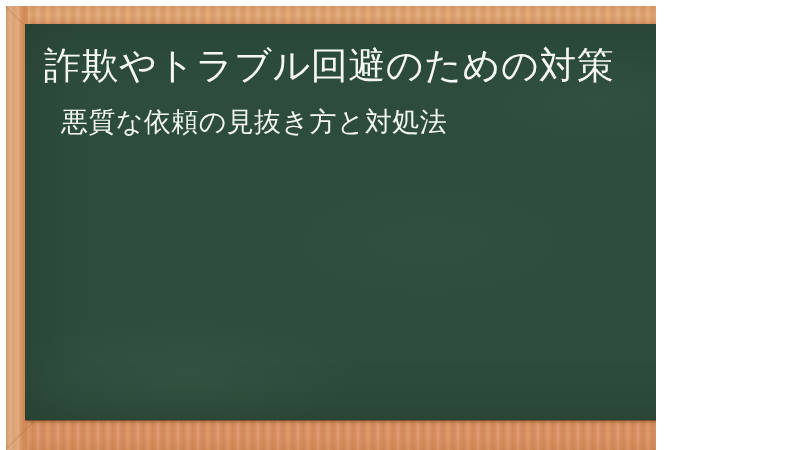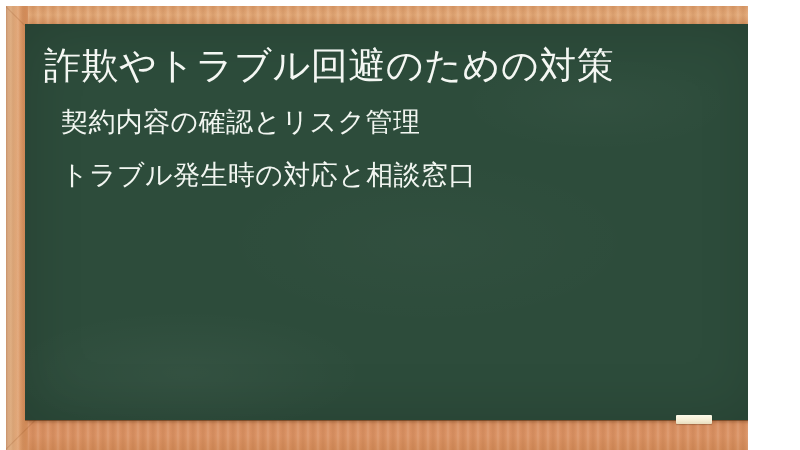--- a/index.html
+++ b/index.html
@@ -4,21 +4,21 @@
 <title>chalkboard-slide</title>
 <style>
   html, body {
     margin: 0;
     padding: 0;
     background: #ffffff;
   }
 
   #slide {
     position: relative;
-    width: 748px;
+    width: 656px;
     height: 450px;
     overflow: hidden;
     background: #ffffff;
     font-family: "DejaVu Sans", "Liberation Sans", sans-serif;
   }
 
   
   .frame {
     position: absolute;
     left: 6px;
@@ -163,20 +163,19 @@
     <div class="mitre mitre-bl"></div>
 
   </div>
 
   <div class="board">
     <div class="board-dust"></div>
 
     <div class="board-title">詐欺やトラブル回避のための対策</div>
 
     <div class="bullet-list">
-      <div class="bullet-item">契約内容の確認とリスク管理</div>
-      <div class="bullet-item">トラブル発生時の対応と相談窓口</div>
+      <div class="bullet-item">悪質な依頼の見抜き方と対処法</div>
     </div>
   </div>
 
   <div class="chalk"></div>
 
 </div>
 
 </body></html>

